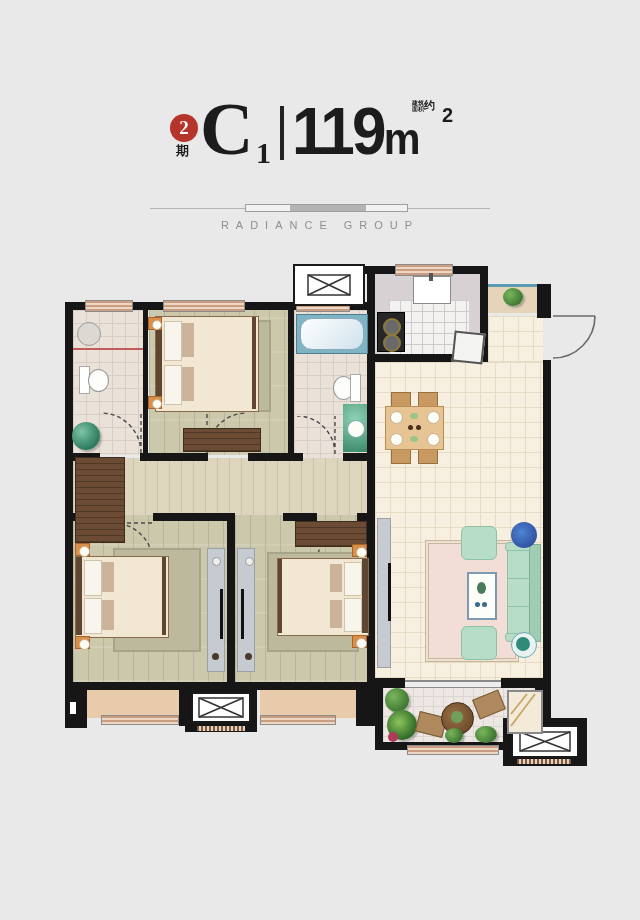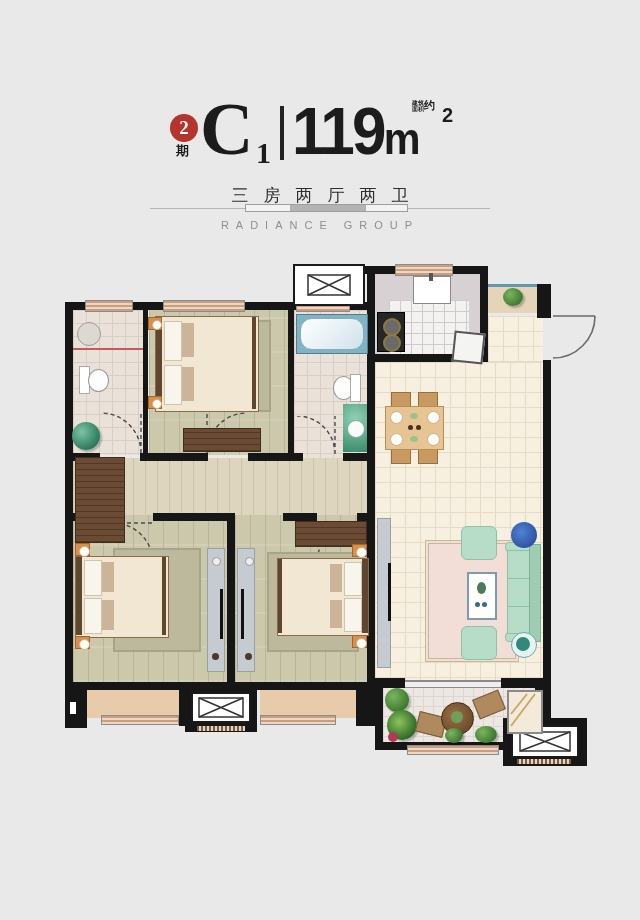--- a/index.html
+++ b/index.html
@@ -87,21 +87,20 @@
     <div class="area"><span>119</span><span class="unit-m">m</span></div>
     <div class="area-note">
       <span class="stack">
           <span>建筑</span>
           <span>面积</span>
         </span>
       <span class="approx">约</span>
     </div>
     <div class="area-sup">2</div>
   </div>
-  <div id="layout-txt">三房两厅两卫</div>
 </div>
 <div id="divider"></div>
 <div id="div-bar">
     <div id="div-bar-in"></div>
   </div>
 <div id="brand">RADIANCE GROUP</div>
 
 <div id="plan">
 
   <div class="abs tile-pink" style="left:18px;top:50px;width:72px;height:145px"></div>

